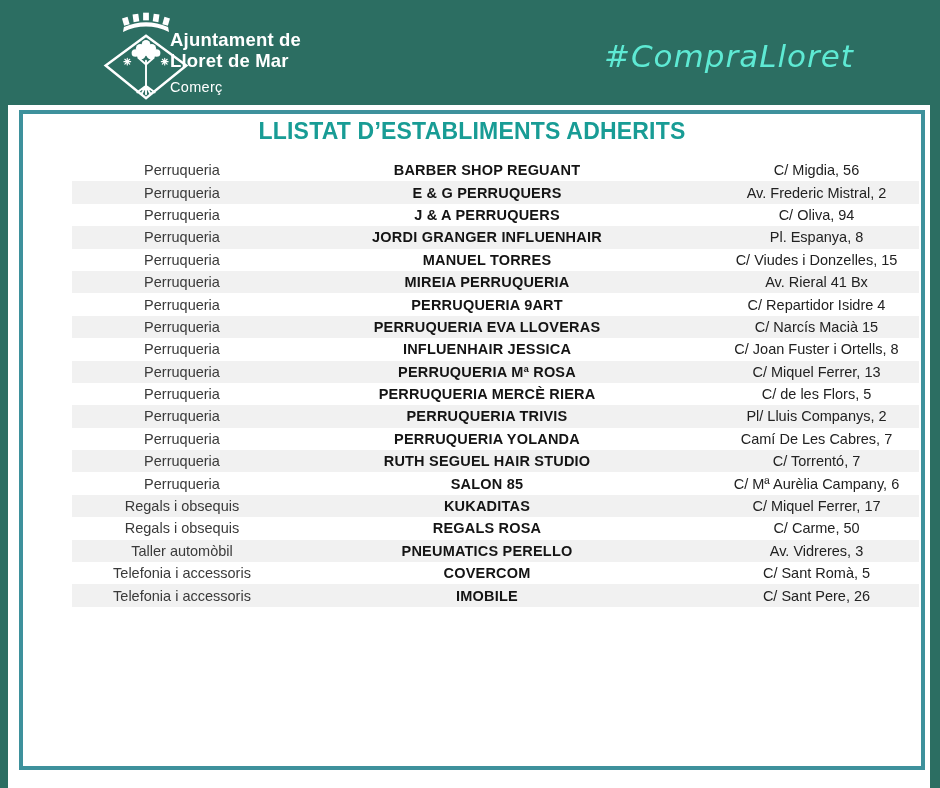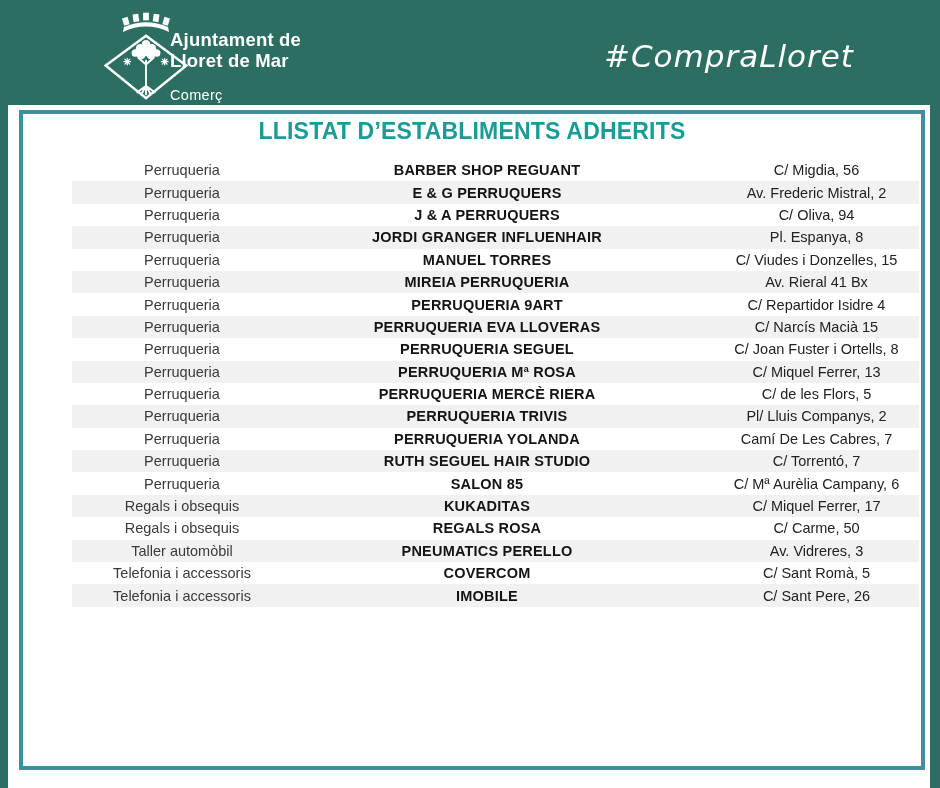--- a/index.html
+++ b/index.html
@@ -7,23 +7,23 @@
   .canvas {
     position:relative; width:940px; height:788px; overflow:hidden;
     background:var(--bg-teal,#2c6e62);
     font-family:"Liberation Sans", sans-serif;
   }
   
   .header { position:absolute; top:0; left:0; width:940px; height:80px; }
   .logo { position:absolute; left:98px; top:5px; }
   .org { position:absolute; left:170px; top:29px; color:#fff; }
   .org-line { font-size:18.5px; font-weight:bold; line-height:21px; letter-spacing:.2px; }
-  .org-dept { font-size:14.5px; font-weight:normal; margin-top:16px; letter-spacing:.3px; }
+  .org-dept { font-size:14.5px; font-weight:normal; margin-top:8px; letter-spacing:.3px; }
   .hashtag {
-    position:absolute; right:86px; top:38px; color:#ffffff;
+    position:absolute; right:86px; top:38px; color:#5eead4;
     font-size:31px; font-style:italic; font-weight:300; letter-spacing:1px;
     font-family:"DejaVu Sans", sans-serif;
   }
   
   .panel {
     position:absolute; left:8px; top:105px; width:922px; height:770px;
     background:#ffffff;
   }
   .inner-border {
     position:absolute; left:11px; top:5px; width:906px; height:660px;
@@ -148,21 +148,21 @@
   </div>
 
   <div class="row">
     <span class="cell-cat">Perruqueria</span>
     <span class="cell-name">PERRUQUERIA EVA LLOVERAS</span>
     <span class="cell-addr">C/ Narcís Macià 15</span>
   </div>
 
   <div class="row">
     <span class="cell-cat">Perruqueria</span>
-    <span class="cell-name">PERRUQUERIA SEGUEL</span>
+    <span class="cell-name">INFLUENHAIR JESSICA</span>
     <span class="cell-addr">C/ Joan Fuster i Ortells, 8</span>
   </div>
 
   <div class="row">
     <span class="cell-cat">Perruqueria</span>
     <span class="cell-name">PERRUQUERIA Mª ROSA</span>
     <span class="cell-addr">C/ Miquel Ferrer, 13</span>
   </div>
 
   <div class="row">

